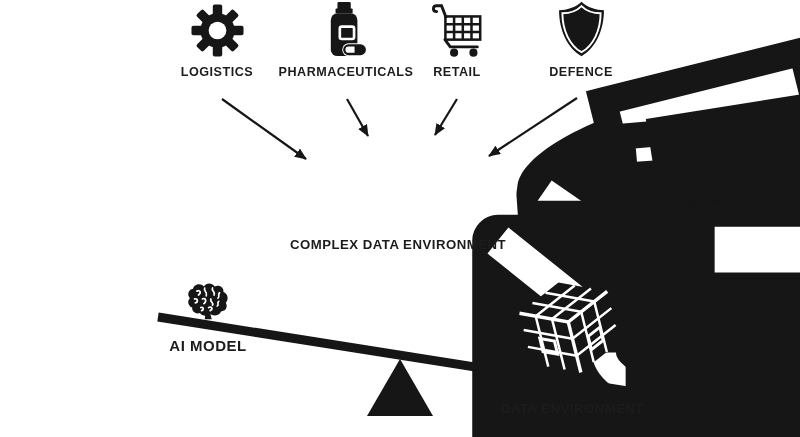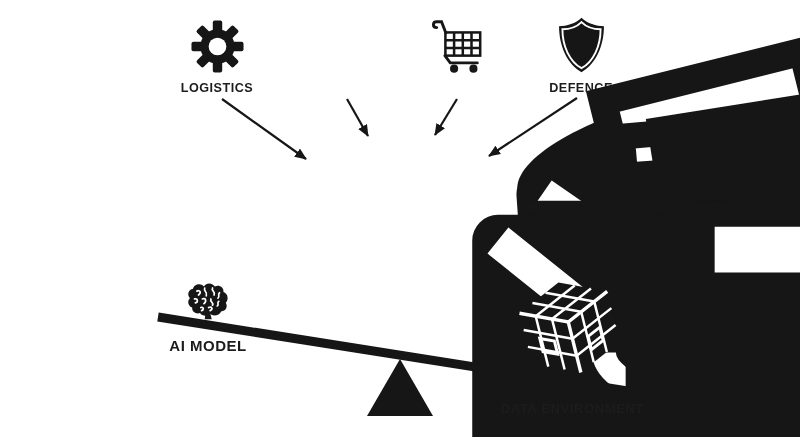--- a/index.html
+++ b/index.html
@@ -6,21 +6,21 @@
   #canvas{
     position:relative;width:800px;height:437px;background:#ffffff;
     overflow:hidden;font-family:"Liberation Sans", sans-serif;
     -webkit-font-smoothing:antialiased;
   }
   .lbl{
     position:absolute;color:#1c1c1c;font-size:12.6px;letter-spacing:.5px;
     text-align:center;white-space:nowrap;font-weight:bold;
     font-stretch:condensed;
   }
-  .ind-group{position:absolute;width:150px;top:16px;text-align:center;}
+  .ind-group{position:absolute;width:150px;top:0;text-align:center;}
   .ind-icon{height:58px;display:flex;align-items:flex-end;justify-content:center;}
   .ind-label{position:relative;margin-top:7px;color:#1c1c1c;font-size:12.6px;
     letter-spacing:.5px;font-weight:bold;}
   svg{display:block;}
   .overlay{position:absolute;left:0;top:0;}
 </style>
 </head>
 <body>
 
 <div id="canvas">
@@ -40,34 +40,51 @@
             <rect x="23.2" y="1.5" width="9.6" height="12" rx="2" transform="rotate(315,28,28)"></rect>
           </g>
           <circle cx="28" cy="28" r="17.5"></circle>
           <circle cx="28" cy="28" r="9" fill="#ffffff"></circle>
         </g>
       </svg>
     </div>
     <div class="ind-label">LOGISTICS</div>
   </div>
 
+  <div class="ind-group" style="left:271px">
+    <div class="ind-icon">
+      <svg width="46" height="57" viewBox="0 0 48 60">
+        <g>
+          <rect x="15" y="1" width="14" height="9" rx="1.5" fill="#161616"></rect>
+          <rect x="13" y="8" width="18" height="5" rx="1" fill="#161616"></rect>
+          <rect x="8" y="13" width="28" height="45" rx="7" fill="#161616"></rect>
+          <rect x="17.5" y="27" width="15" height="13" rx="2" fill="none" stroke="#ffffff" stroke-width="2.8"></rect>
+          <rect x="20" y="44.5" width="26" height="13.5" rx="6.7" fill="#ffffff"></rect>
+          <rect x="22.2" y="46.8" width="21.6" height="9" rx="4.5" fill="#ffffff" stroke="#161616" stroke-width="2.4"></rect>
+          <path d="M33,46.8 h6 a4.5,4.5 0 0 1 0,9 h-6 z" fill="#161616"></path>
+        </g>
+      </svg>
+    </div>
+    <div class="ind-label">PHARMACEUTICALS</div>
+  </div>
 
   <div class="ind-group" style="left:382px">
     <div class="ind-icon">
       <svg width="58" height="58" viewBox="0 0 60 60">
         <g stroke="#161616" fill="none">
           <path d="M9,12 C4.5,12 4.5,6 9,6 L14,6 L18.5,17.5" stroke-width="3" stroke-linecap="round"></path>
           <rect x="18" y="17" width="36" height="24" stroke-width="2.6"></rect>
           <path d="M27,17 V41 M36,17 V41 M45,17 V41 M18,25 H54 M18,33 H54" stroke-width="2.6"></path>
           <path d="M17.5,41 L23,48.5 L51,48.5" stroke-width="3" stroke-linecap="round"></path>
         </g>
         <circle cx="27" cy="54.5" r="4.2" fill="#161616"></circle>
         <circle cx="47" cy="54.5" r="4.2" fill="#161616"></circle>
       </svg>
     </div>
+    <div class="ind-label">RETAIL</div>
   </div>
 
   <div class="ind-group" style="left:506px">
     <div class="ind-icon">
       <svg width="57" height="58" viewBox="0 0 60 62">
         <path d="M30,2 C36,8 46,11 54,11 C54,32 45,52 30,60 C15,52 6,32 6,11 C14,11 24,8 30,2 Z" fill="#161616"></path>
         <path d="M30,2 C36,8 46,11 54,11 C54,32 45,52 30,60 C15,52 6,32 6,11 C14,11 24,8 30,2 Z" transform="translate(4.5,4.8) scale(0.85)" fill="none" stroke="#ffffff" stroke-width="2.4"></path>
       </svg>
     </div>
     <div class="ind-label">DEFENCE</div>
@@ -207,18 +224,19 @@
         <g stroke="#ffffff" stroke-width="3" fill="none">
           <path d="M-40,-28 L0,-10 L40,-28"></path>
           <path d="M0,-10 L0,36"></path>
         </g>
         <polygon points="-28,-2 -16,3.4 -16,15.4 -28,10" fill="none" stroke="#ffffff" stroke-width="2.6"></polygon>
         <polygon points="14,6.6 26,1.2 26,13.2 14,18.6" fill="none" stroke="#ffffff" stroke-width="2.6"></polygon>
       </g>
     </g>
   </svg>
 
+  <div class="lbl" style="left:280px;top:237px;width:236px;font-size:13.2px">COMPLEX DATA ENVIRONMENT</div>
 
   <div class="lbl" style="left:148px;top:337px;width:120px;font-size:15px">AI MODEL</div>
 
   <div class="lbl" style="left:480px;top:401px;width:185px;font-size:13.2px">DATA ENVIRONMENT</div>
 
 </div>
 
 </body></html>

